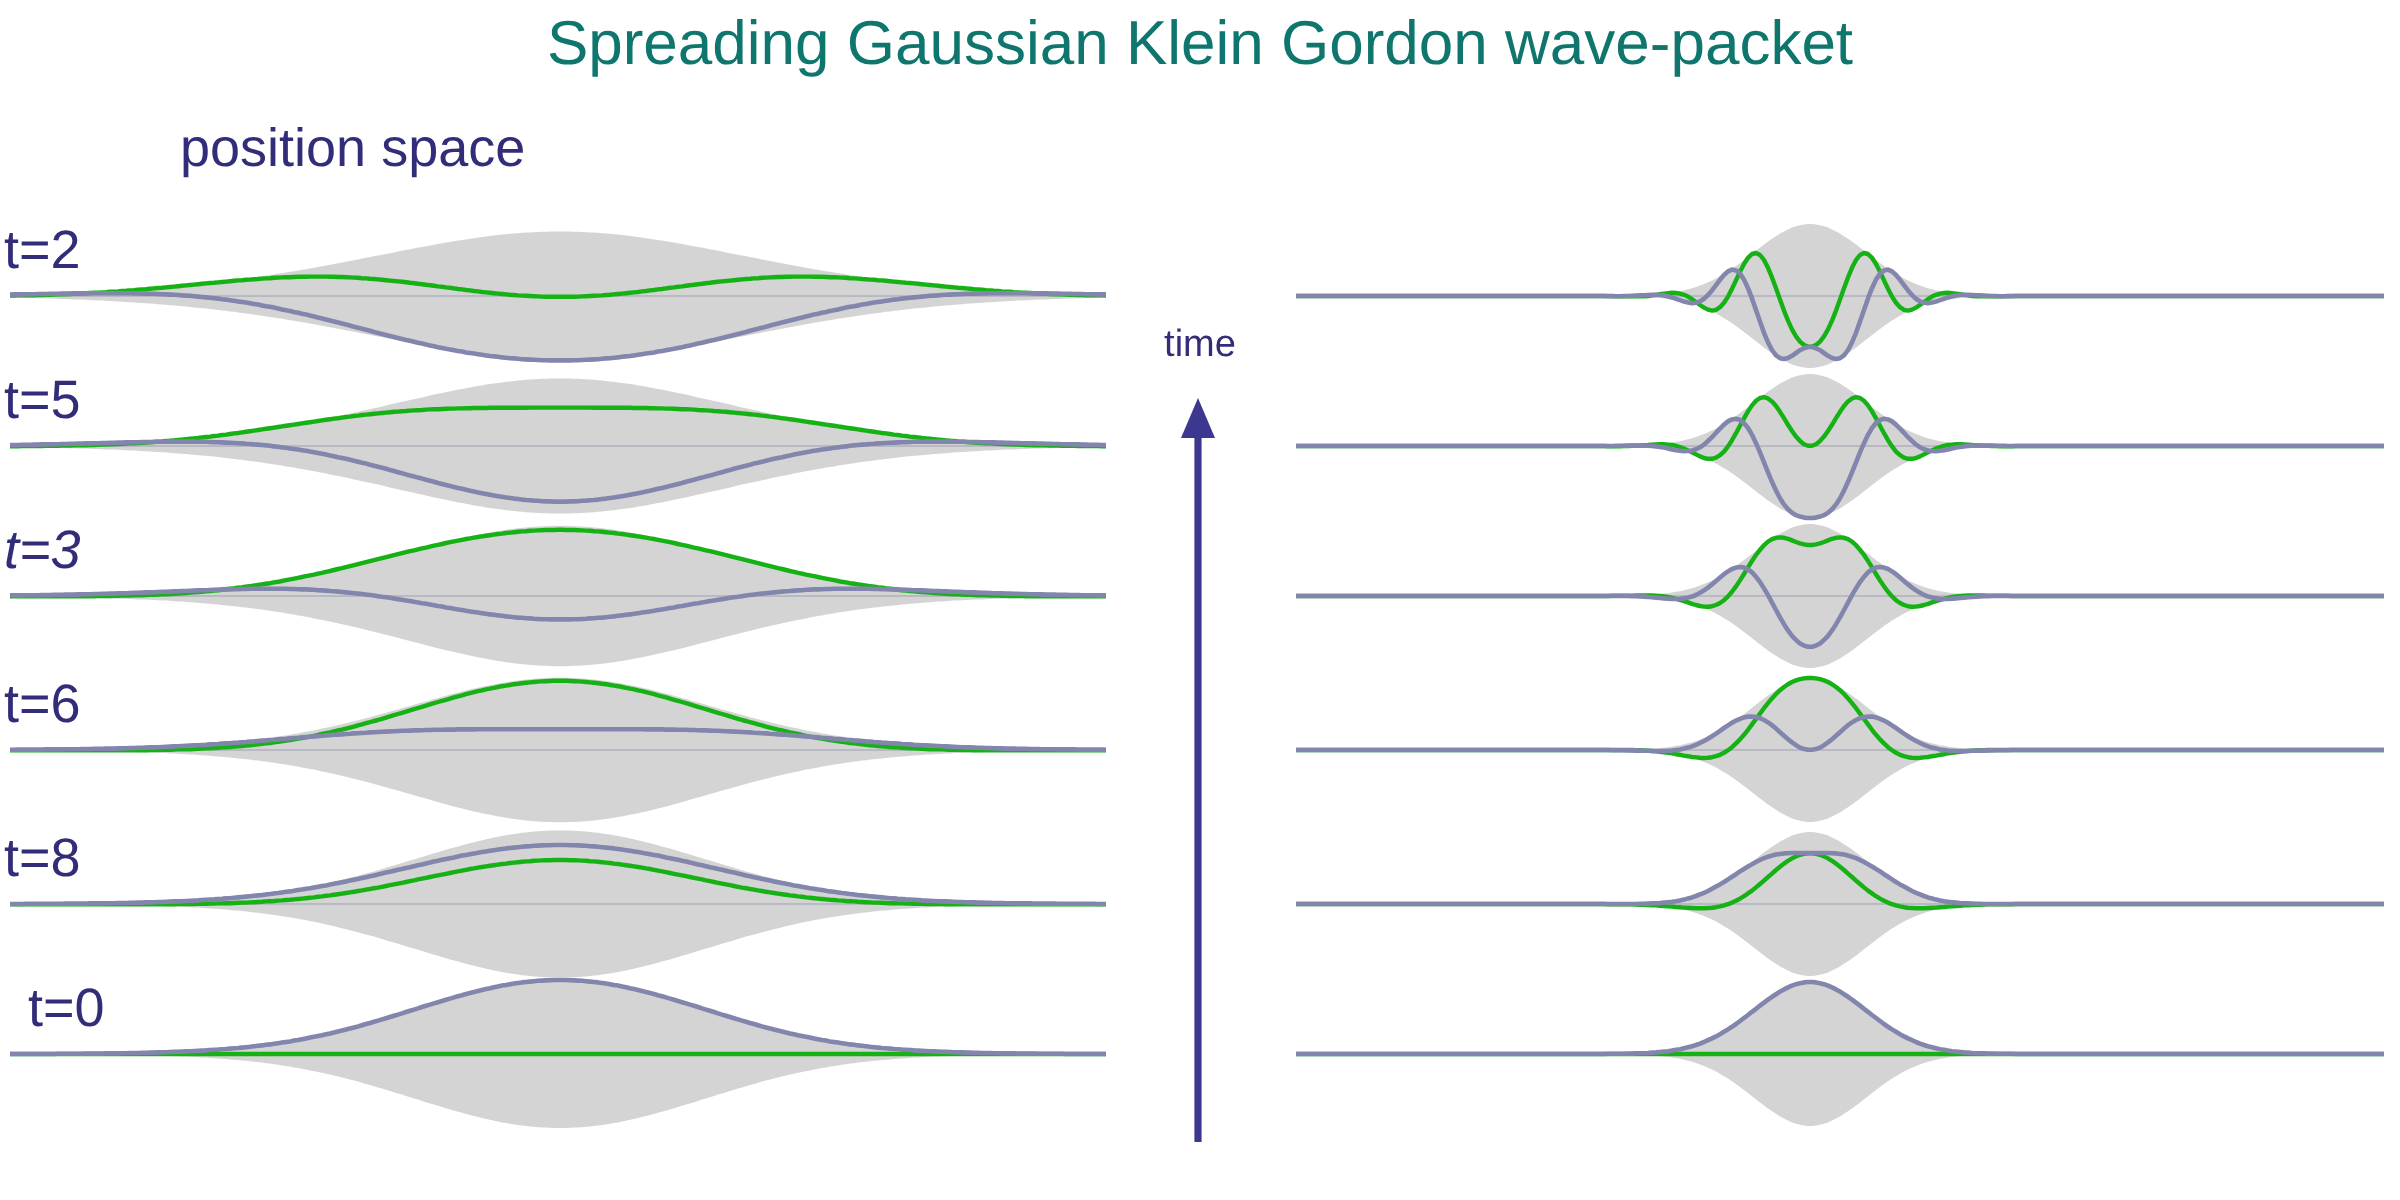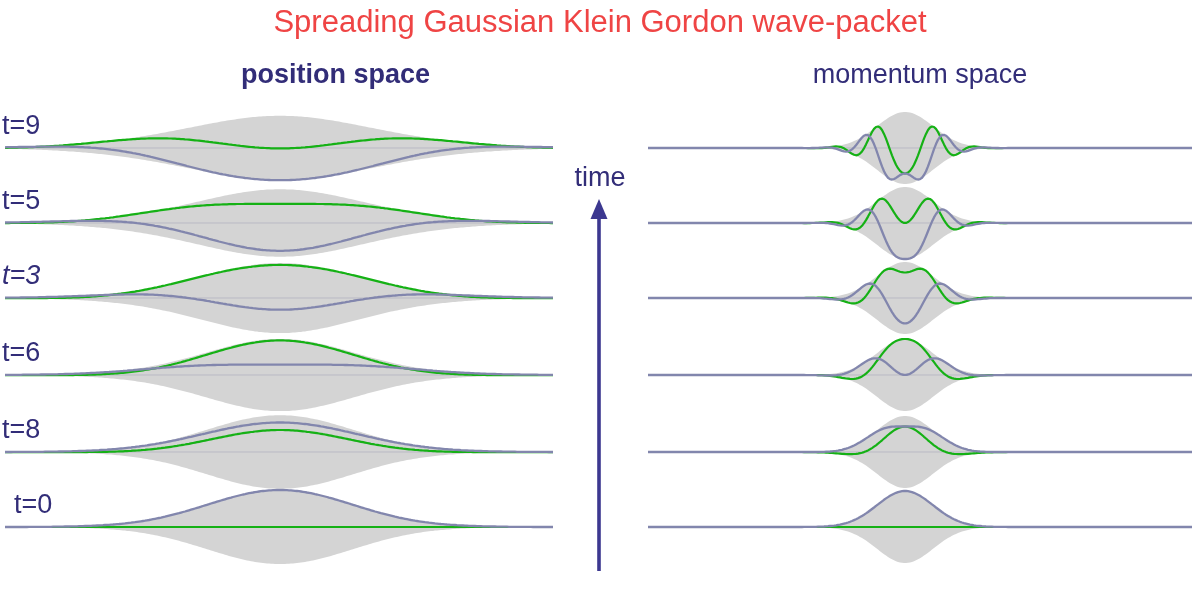--- a/index.html
+++ b/index.html
@@ -1,37 +1,36 @@
 <!DOCTYPE html>
 <html><head>
 <meta charset="utf-8">
 <style>
   html,body{margin:0;padding:0;background:#ffffff;}
   .fig{position:relative;width:1200px;height:600px;background:#ffffff;overflow:hidden;
        font-family:"Liberation Sans", sans-serif;}
   .fig-title{position:absolute;left:0;top:4px;width:1200px;text-align:center;
-       font-size:31px;color:#ef4444;}
+       font-size:31px;color:#0f766e;}
   .panel-header{position:absolute;top:59px;font-size:27px;color:#322d78;}
-  .panel-header.pos{left:90px;width:340px;text-align:right;font-weight:bold;}
+  .panel-header.pos{left:90px;width:340px;text-align:left;}
   .panel-header.mom{left:750px;width:340px;text-align:center;}
   .time-label{position:absolute;left:540px;top:162px;width:120px;text-align:center;
-       font-size:27px;color:#322d78;}
+       font-size:19px;color:#322d78;}
   .row-label{position:absolute;font-size:27px;color:#322d78;line-height:1;}
   svg.plot{position:absolute;left:0;top:0;}
 </style>
 </head>
 <body>
 
 <div class="fig">
   <div class="fig-title">Spreading Gaussian Klein Gordon wave-packet</div>
   <div class="panel-header pos">position space</div>
-  <div class="panel-header mom">momentum space</div>
   <div class="time-label">time</div>
   <div id="row-labels">
-      <div class="row-label" style="left: 2px; top: 112px;">t=9</div>
+      <div class="row-label" style="left: 2px; top: 112px;">t=2</div>
       <div class="row-label" style="left: 2px; top: 187px;">t=5</div>
       <div class="row-label" style="left: 2px; top: 262px; font-style: italic;">t=3</div>
       <div class="row-label" style="left: 2px; top: 339px;">t=6</div>
       <div class="row-label" style="left: 2px; top: 416px;">t=8</div>
       <div class="row-label" style="left: 2px; top: 491px; margin-left: 12px;">t=0</div>
     </div>
   <svg class="plot" id="plot" width="1200" height="600" viewBox="0 0 1200 600">
       <g>
         <path d="M5.0,147.2L7.0,147.2L9.0,147.2L11.0,147.1L13.0,147.1L15.0,147.0L17.0,147.0L19.0,146.9L21.0,146.9L23.0,146.8L25.0,146.7L27.0,146.7L29.0,146.6L31.0,146.5L33.0,146.5L35.0,146.4L37.0,146.3L39.0,146.2L41.0,146.2L43.0,146.1L45.0,146.0L47.0,145.9L49.0,145.8L51.0,145.7L53.0,145.6L55.0,145.5L57.0,145.4L59.0,145.3L61.0,145.1L63.0,145.0L65.0,144.9L67.0,144.8L69.0,144.6L71.0,144.5L73.0,144.4L75.0,144.2L77.0,144.1L79.0,143.9L81.0,143.8L83.0,143.6L85.0,143.4L87.0,143.3L89.0,143.1L91.0,142.9L93.0,142.7L95.0,142.5L97.0,142.3L99.0,142.1L101.0,141.9L103.0,141.7L105.0,141.5L107.0,141.3L109.0,141.0L111.0,140.8L113.0,140.6L115.0,140.3L117.0,140.1L119.0,139.8L121.0,139.5L123.0,139.3L125.0,139.0L127.0,138.7L129.0,138.4L131.0,138.1L133.0,137.8L135.0,137.5L137.0,137.2L139.0,136.9L141.0,136.6L143.0,136.3L145.0,135.9L147.0,135.6L149.0,135.3L151.0,134.9L153.0,134.6L155.0,134.2L157.0,133.9L159.0,133.5L161.0,133.1L163.0,132.8L165.0,132.4L167.0,132.0L169.0,131.6L171.0,131.3L173.0,130.9L175.0,130.5L177.0,130.1L179.0,129.7L181.0,129.3L183.0,128.9L185.0,128.5L187.0,128.1L189.0,127.7L191.0,127.4L193.0,127.0L195.0,126.6L197.0,126.2L199.0,125.8L201.0,125.4L203.0,125.0L205.0,124.6L207.0,124.2L209.0,123.8L211.0,123.5L213.0,123.1L215.0,122.7L217.0,122.4L219.0,122.0L221.0,121.6L223.0,121.3L225.0,121.0L227.0,120.6L229.0,120.3L231.0,120.0L233.0,119.7L235.0,119.4L237.0,119.1L239.0,118.8L241.0,118.5L243.0,118.3L245.0,118.0L247.0,117.8L249.0,117.5L251.0,117.3L253.0,117.1L255.0,116.9L257.0,116.8L259.0,116.6L261.0,116.4L263.0,116.3L265.0,116.2L267.0,116.1L269.0,116.0L271.0,115.9L273.0,115.9L275.0,115.8L277.0,115.8L279.0,115.8L281.0,115.8L283.0,115.8L285.0,115.8L287.0,115.9L289.0,115.9L291.0,116.0L293.0,116.1L295.0,116.2L297.0,116.3L299.0,116.4L301.0,116.6L303.0,116.8L305.0,116.9L307.0,117.1L309.0,117.3L311.0,117.5L313.0,117.8L315.0,118.0L317.0,118.3L319.0,118.5L321.0,118.8L323.0,119.1L325.0,119.4L327.0,119.7L329.0,120.0L331.0,120.3L333.0,120.6L335.0,121.0L337.0,121.3L339.0,121.6L341.0,122.0L343.0,122.4L345.0,122.7L347.0,123.1L349.0,123.5L351.0,123.8L353.0,124.2L355.0,124.6L357.0,125.0L359.0,125.4L361.0,125.8L363.0,126.2L365.0,126.6L367.0,127.0L369.0,127.4L371.0,127.7L373.0,128.1L375.0,128.5L377.0,128.9L379.0,129.3L381.0,129.7L383.0,130.1L385.0,130.5L387.0,130.9L389.0,131.3L391.0,131.6L393.0,132.0L395.0,132.4L397.0,132.8L399.0,133.1L401.0,133.5L403.0,133.9L405.0,134.2L407.0,134.6L409.0,134.9L411.0,135.3L413.0,135.6L415.0,135.9L417.0,136.3L419.0,136.6L421.0,136.9L423.0,137.2L425.0,137.5L427.0,137.8L429.0,138.1L431.0,138.4L433.0,138.7L435.0,139.0L437.0,139.3L439.0,139.5L441.0,139.8L443.0,140.1L445.0,140.3L447.0,140.6L449.0,140.8L451.0,141.0L453.0,141.3L455.0,141.5L457.0,141.7L459.0,141.9L461.0,142.1L463.0,142.3L465.0,142.5L467.0,142.7L469.0,142.9L471.0,143.1L473.0,143.3L475.0,143.4L477.0,143.6L479.0,143.8L481.0,143.9L483.0,144.1L485.0,144.2L487.0,144.4L489.0,144.5L491.0,144.6L493.0,144.8L495.0,144.9L497.0,145.0L499.0,145.1L501.0,145.3L503.0,145.4L505.0,145.5L507.0,145.6L509.0,145.7L511.0,145.8L513.0,145.9L515.0,146.0L517.0,146.1L519.0,146.2L521.0,146.2L523.0,146.3L525.0,146.4L527.0,146.5L529.0,146.5L531.0,146.6L533.0,146.7L535.0,146.7L537.0,146.8L539.0,146.9L541.0,146.9L543.0,147.0L545.0,147.0L547.0,147.1L549.0,147.1L551.0,147.2L553.0,147.2L553.0,148.8L551.0,148.8L549.0,148.9L547.0,148.9L545.0,149.0L543.0,149.0L541.0,149.1L539.0,149.1L537.0,149.2L535.0,149.3L533.0,149.3L531.0,149.4L529.0,149.5L527.0,149.5L525.0,149.6L523.0,149.7L521.0,149.8L519.0,149.8L517.0,149.9L515.0,150.0L513.0,150.1L511.0,150.2L509.0,150.3L507.0,150.4L505.0,150.5L503.0,150.6L501.0,150.7L499.0,150.9L497.0,151.0L495.0,151.1L493.0,151.2L491.0,151.4L489.0,151.5L487.0,151.6L485.0,151.8L483.0,151.9L481.0,152.1L479.0,152.2L477.0,152.4L475.0,152.6L473.0,152.7L471.0,152.9L469.0,153.1L467.0,153.3L465.0,153.5L463.0,153.7L461.0,153.9L459.0,154.1L457.0,154.3L455.0,154.5L453.0,154.7L451.0,155.0L449.0,155.2L447.0,155.4L445.0,155.7L443.0,155.9L441.0,156.2L439.0,156.5L437.0,156.7L435.0,157.0L433.0,157.3L431.0,157.6L429.0,157.9L427.0,158.2L425.0,158.5L423.0,158.8L421.0,159.1L419.0,159.4L417.0,159.7L415.0,160.1L413.0,160.4L411.0,160.7L409.0,161.1L407.0,161.4L405.0,161.8L403.0,162.1L401.0,162.5L399.0,162.9L397.0,163.2L395.0,163.6L393.0,164.0L391.0,164.4L389.0,164.7L387.0,165.1L385.0,165.5L383.0,165.9L381.0,166.3L379.0,166.7L377.0,167.1L375.0,167.5L373.0,167.9L371.0,168.3L369.0,168.6L367.0,169.0L365.0,169.4L363.0,169.8L361.0,170.2L359.0,170.6L357.0,171.0L355.0,171.4L353.0,171.8L351.0,172.2L349.0,172.5L347.0,172.9L345.0,173.3L343.0,173.6L341.0,174.0L339.0,174.4L337.0,174.7L335.0,175.0L333.0,175.4L331.0,175.7L329.0,176.0L327.0,176.3L325.0,176.6L323.0,176.9L321.0,177.2L319.0,177.5L317.0,177.7L315.0,178.0L313.0,178.2L311.0,178.5L309.0,178.7L307.0,178.9L305.0,179.1L303.0,179.2L301.0,179.4L299.0,179.6L297.0,179.7L295.0,179.8L293.0,179.9L291.0,180.0L289.0,180.1L287.0,180.1L285.0,180.2L283.0,180.2L281.0,180.2L279.0,180.2L277.0,180.2L275.0,180.2L273.0,180.1L271.0,180.1L269.0,180.0L267.0,179.9L265.0,179.8L263.0,179.7L261.0,179.6L259.0,179.4L257.0,179.2L255.0,179.1L253.0,178.9L251.0,178.7L249.0,178.5L247.0,178.2L245.0,178.0L243.0,177.7L241.0,177.5L239.0,177.2L237.0,176.9L235.0,176.6L233.0,176.3L231.0,176.0L229.0,175.7L227.0,175.4L225.0,175.0L223.0,174.7L221.0,174.4L219.0,174.0L217.0,173.6L215.0,173.3L213.0,172.9L211.0,172.5L209.0,172.2L207.0,171.8L205.0,171.4L203.0,171.0L201.0,170.6L199.0,170.2L197.0,169.8L195.0,169.4L193.0,169.0L191.0,168.6L189.0,168.3L187.0,167.9L185.0,167.5L183.0,167.1L181.0,166.7L179.0,166.3L177.0,165.9L175.0,165.5L173.0,165.1L171.0,164.7L169.0,164.4L167.0,164.0L165.0,163.6L163.0,163.2L161.0,162.9L159.0,162.5L157.0,162.1L155.0,161.8L153.0,161.4L151.0,161.1L149.0,160.7L147.0,160.4L145.0,160.1L143.0,159.7L141.0,159.4L139.0,159.1L137.0,158.8L135.0,158.5L133.0,158.2L131.0,157.9L129.0,157.6L127.0,157.3L125.0,157.0L123.0,156.7L121.0,156.5L119.0,156.2L117.0,155.9L115.0,155.7L113.0,155.4L111.0,155.2L109.0,155.0L107.0,154.7L105.0,154.5L103.0,154.3L101.0,154.1L99.0,153.9L97.0,153.7L95.0,153.5L93.0,153.3L91.0,153.1L89.0,152.9L87.0,152.7L85.0,152.6L83.0,152.4L81.0,152.2L79.0,152.1L77.0,151.9L75.0,151.8L73.0,151.6L71.0,151.5L69.0,151.4L67.0,151.2L65.0,151.1L63.0,151.0L61.0,150.9L59.0,150.7L57.0,150.6L55.0,150.5L53.0,150.4L51.0,150.3L49.0,150.2L47.0,150.1L45.0,150.0L43.0,149.9L41.0,149.8L39.0,149.8L37.0,149.7L35.0,149.6L33.0,149.5L31.0,149.5L29.0,149.4L27.0,149.3L25.0,149.3L23.0,149.2L21.0,149.1L19.0,149.1L17.0,149.0L15.0,149.0L13.0,148.9L11.0,148.9L9.0,148.8L7.0,148.8L5.0,148.8Z" fill="#d4d4d4" stroke="none"></path>
         <line x1="5" y1="148" x2="553" y2="148" stroke="#b9b9c4" stroke-width="1"></line>

